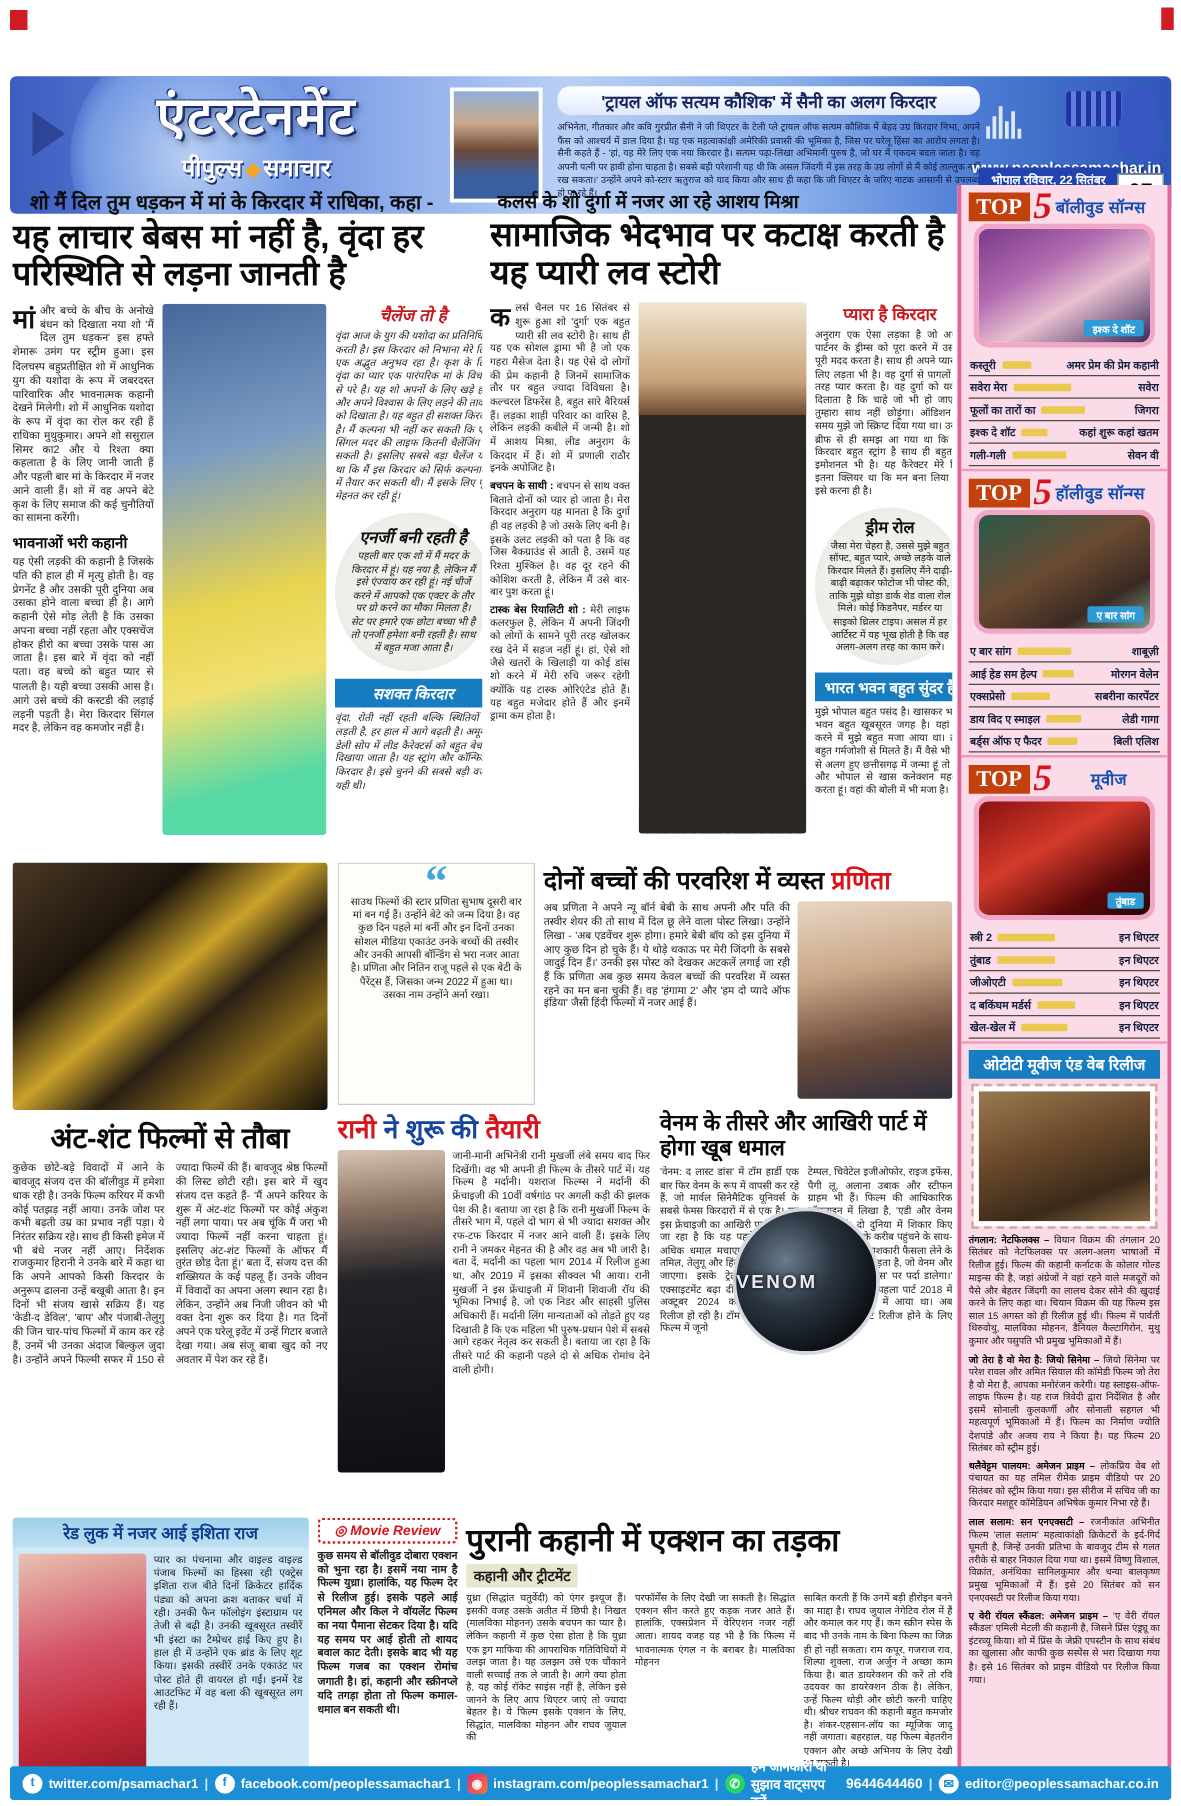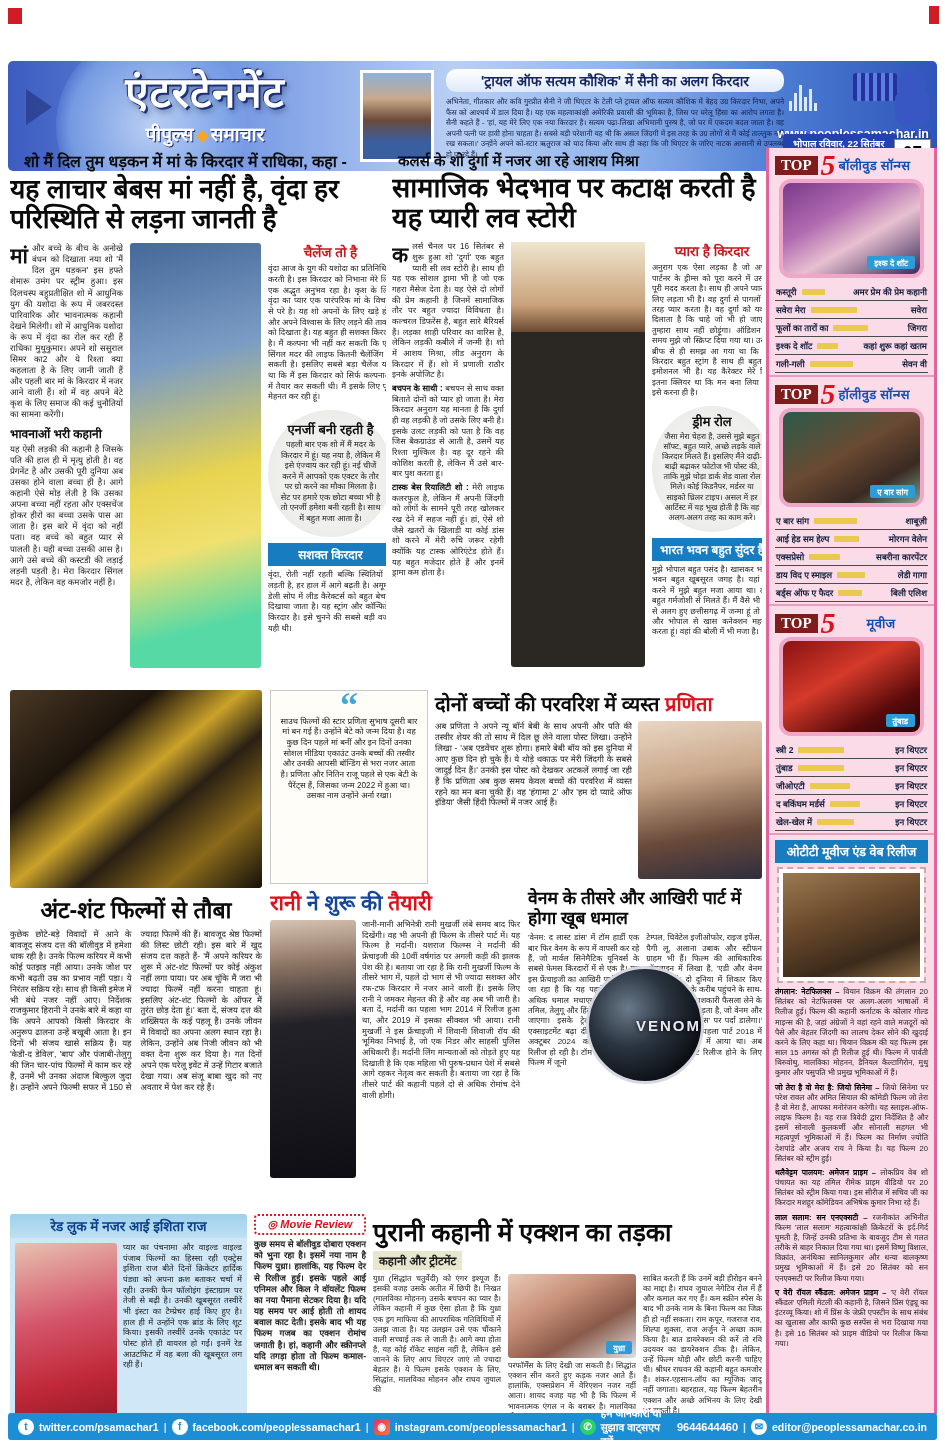--- a/index.html
+++ b/index.html
@@ -68,21 +68,21 @@
     background:linear-gradient(180deg,#e9dfc4 0%,#cdb696 18%,#2b2824 19%),
     repeating-linear-gradient(93deg,#17150f 0 5px,#d8cfb4 5px 7px); background-blend-mode:normal; }
   .ashay-ph::before { content:""; position:absolute; left:0; top:0; right:0; height:21%;
     background:linear-gradient(180deg,#efe6cf 0%,#c9a27a 70%,#6b4a32 100%); }
 
   
   .sidebar { position:absolute; top:148px; left:766px; width:171px; height:1266px;
     background:#fadbe7; border-left:3px solid #e2649c; border-right:3px solid #e2649c; overflow:hidden;}
   .top5 { padding:5px 6px 2px; border-bottom:2px solid #ec9cbe; }
   .top5-head { display:flex; align-items:center; gap:3px; margin-bottom:2px; }
-  .topword { background:#7f1d1d; color:#fff; font-family:"Liberation Serif",serif; font-weight:bold; font-size:15px; padding:1px 6px; }
+  .topword { background:#c2410c; color:#fff; font-family:"Liberation Serif",serif; font-weight:bold; font-size:18px; padding:1px 6px; }
   .fivenum { color:#d9121c; font-size:30px; font-weight:bold; font-style:italic; line-height:.8; font-family:"Liberation Serif",serif; }
   .top5-title { color:#1450b4; font-size:13px; font-weight:bold; letter-spacing:.3px; }
   .top5-photo { position:relative; height:99px; margin:2px 4px 5px; border:4px solid #f0a6c6; border-radius:12px; }
   .cap-chip { position:absolute; right:5px; bottom:5px; background:#2e9bd6; color:#fff; font-size:8px; font-weight:bold; padding:1px 7px; border-radius:2px; }
   .t5row { display:flex; align-items:center; border-bottom:1px solid #4a4a4a; padding:2.5px 1px; }
   .t5row b { font-size:8.6px; color:#15203e; white-space:nowrap; }
   .ybar { flex:1; height:6px; background:#e9c94e; margin:0 5px; border-radius:1px; max-width:46px; }
   .t5sp { flex:1; }
   .bolly-ph { background:linear-gradient(150deg,#7a3a8a 0%,#b06ab0 35%,#e8c0d0 60%,#3a2a5a 100%); }
   .holly-ph { background:linear-gradient(150deg,#2a5a4a 0%,#6a4a32 45%,#3a2a22 75%,#7a9a8a 100%); }
@@ -117,21 +117,21 @@
   .rani-head { font-size:21px; font-weight:bold; margin-bottom:4px; }
   .rani-head .r { color:#d9121c; } .rani-head .b { color:#15459c; }
   .rani-flex { display:flex; gap:6px; }
   .rani-ph { width:86px; height:258px; flex:none; border-radius:3px;
     background:linear-gradient(175deg,#d8c4b4 0%,#8a7262 18%,#222228 40%,#0e0e14 100%); }
   .venom { flex:1; position:relative; }
   .venom-head { font-size:17.5px; font-weight:bold; line-height:1.15; margin-bottom:5px; color:#0a0a0a;}
   .venom-cols { display:flex; gap:7px; }
   .venom-circle { position:absolute; left:58px; top:78px; width:118px; height:118px; border-radius:50%;
     background:radial-gradient(circle at 35% 35%,#6a7a8a 0%,#2a3440 38%,#0c1014 75%), radial-gradient(circle,#1a232c,#05080c);
-    border:3px solid #d8d8e2; display:flex; align-items:center; justify-content:flex-end; }
+    border:3px solid #d8d8e2; display:flex; align-items:center; justify-content:flex-start; }
   .venom-label { color:#e8e8f0; font-weight:bold; font-size:15px; letter-spacing:2px; text-shadow:0 0 4px #000; }
 
   
   .band3 { position:absolute; top:1190px; left:10px; width:752px; height:224px; display:flex; gap:7px; overflow:hidden;margin-top:24px;}
   .ishita { width:237px; flex:none; background:#cfe7f6; border-radius:3px; padding:0 0 4px;}
   .ishita-head { background:linear-gradient(180deg,#9fd0ec,#bfe0f2); color:#0c3f90; font-weight:bold; font-size:13.5px;
     text-align:center; padding:3px; border-radius:3px 3px 0 0; }
   .ishita-flex { display:flex; gap:6px; padding:5px; }
   .ishita-ph { width:102px; height:192px; flex:none; border-radius:3px;
     background:linear-gradient(165deg,#e8c2b0 0%,#d4556a 40%,#c02838 70%,#8a1624 100%); }
@@ -197,21 +197,21 @@
   <div class="art-left">
     <div class="kicker">शो मैं दिल तुम धड़कन में मां के किरदार में राधिका, कहा -</div>
     <div class="bighead">यह लाचार बेबस मां नहीं है, वृंदा हर परिस्थिति से लड़ना जानती है</div>
     <div class="cols3">
       <div style="width:113px;flex:none;">
         <div class="btxt"><span class="dcap">मां</span><span>और बच्चे के बीच के अनोखे बंधन को दिखाता नया शो 'मैं दिल तुम धड़कन' इस हफ्ते शेमारू उमंग पर स्ट्रीम हुआ। इस दिलचस्प बहुप्रतीक्षित शो में आधुनिक युग की यशोदा के रूप में जबरदस्त पारिवारिक और भावनात्मक कहानी देखने मिलेगी। शो में आधुनिक यशोदा के रूप में वृंदा का रोल कर रही हैं राधिका मुथुकुमार। अपने शो ससुराल सिमर का2 और ये रिश्ता क्या कहलाता है के लिए जानी जाती हैं और पहली बार मां के किरदार में नजर आने वाली हैं। शो में वह अपने बेटे कृश के लिए समाज की कई चुनौतियों का सामना करेंगी।</span></div>
         <div class="inline-head" style="font-size:12px;margin:5px 0 2px;">भावनाओं भरी कहानी</div>
         <div class="btxt">यह ऐसी लड़की की कहानी है जिसके पति की हाल ही में मृत्यु होती है। वह प्रेगनेंट है और उसकी पूरी दुनिया अब उसका होने वाला बच्चा ही है। आगे कहानी ऐसे मोड़ लेती है कि उसका अपना बच्चा नहीं रहता और एक्सचेंज होकर हीरो का बच्चा उसके पास आ जाता है। इस बारे में वृंदा को नहीं पता। वह बच्चे को बहुत प्यार से पालती है। यही बच्चा उसकी आस है। आगे उसे बच्चे की कस्टडी की लड़ाई लड़नी पड़ती है। मेरा किरदार सिंगल मदर है, लेकिन वह कमजोर नहीं है।</div>
       </div>
       <div class="photo-tall radhika-ph"></div>
-      <div style="width:125px;flex:none;">
+      <div style="width:125px;flex:none;font-style:italic;">
         <div class="red-sub">चैलेंज तो है</div>
         <div class="btxt" style="font-size:8.2px;">वृंदा आज के युग की यशोदा का प्रतिनिधित्व करती है। इस किरदार को निभाना मेरे लिए एक अद्भुत अनुभव रहा है। कृश के लिए वृंदा का प्यार एक पारंपरिक मां के विचारों से परे है। यह शो अपनों के लिए खड़े होने और अपने विश्वास के लिए लड़ने की ताकत को दिखाता है। यह बहुत ही सशक्त किरदार है। मैं कल्पना भी नहीं कर सकती कि एक सिंगल मदर की लाइफ कितनी चैलेंजिंग हो सकती है। इसलिए सबसे बड़ा चैलेंज यही था कि मैं इस किरदार को सिर्फ कल्पनाओं में तैयार कर सकती थी। मैं इसके लिए पूरी मेहनत कर रही हूं।</div>
         <div class="oval">
           <div class="oval-head">एनर्जी बनी रहती है</div>
           <div class="oval-txt">पहली बार एक शो में मैं मदर के किरदार में हूं। यह नया है, लेकिन मैं इसे एंज्वाय कर रही हूं। नई चीजें करने में आपको एक एक्टर के तौर पर ग्रो करने का मौका मिलता है। सेट पर हमारे एक छोटा बच्चा भी है तो एनर्जी हमेशा बनी रहती है। साथ में बहुत मजा आता है।</div>
         </div>
         <div class="blue-band">सशक्त किरदार</div>
         <div class="btxt" style="font-size:8.2px;">वृंदा, रोती नहीं रहती बल्कि स्थितियों से लड़ती है, हर हाल में आगे बढ़ती है। अमूमन डेली सोप में लीड कैरेक्टर्स को बहुत बेचारी दिखाया जाता है। यह स्ट्रांग और कॉन्फिडेंट किरदार है। इसे चुनने की सबसे बड़ी वजह यही थी।</div>
       </div>
     </div>
@@ -442,23 +442,20 @@
       <div class="mr-logo"><span>◎ </span><span>Movie Review</span></div>
       <div class="btxt" style="font-size:8.6px;font-weight:bold;color:#222;">कुछ समय से बॉलीवुड दोबारा एक्शन को भुना रहा है। इसमें नया नाम है फिल्म युध्रा। हालांकि, यह फिल्म देर से रिलीज हुई। इसके पहले आई एनिमल और किल ने वॉयलेंट फिल्म का नया पैमाना सेटकर दिया है। यदि यह समय पर आई होती तो शायद बवाल काट देती। इसके बाद भी यह फिल्म गजब का एक्शन रोमांच जगाती है। हां, कहानी और स्क्रीनप्ले यदि तगड़ा होता तो फिल्म कमाल-धमाल बन सकती थी।</div>
     </div>
 
     <div class="yudhra">
       <div class="yudhra-head">पुरानी कहानी में एक्शन का तड़का</div>
       <div class="yud-sub">कहानी और ट्रीटमेंट</div>
       <div class="yud-cols">
         <div class="btxt" style="width:128px;flex:none;">युध्रा (सिद्धांत चतुर्वेदी) को एंगर इश्यूज हैं। इसकी वजह उसके अतीत में छिपी है। निखत (मालविका मोहनन) उसके बचपन का प्यार है। लेकिन कहानी में कुछ ऐसा होता है कि युध्रा एक ड्रग माफिया की आपराधिक गतिविधियों में उलझ जाता है। यह उलझन उसे एक चौंकाने वाली सच्चाई तक ले जाती है। आगे क्या होता है, यह कोई रॉकेट साइंस नहीं है, लेकिन इसे जानने के लिए आप थिएटर जाएं तो ज्यादा बेहतर है। ये फिल्म इसके एक्शन के लिए, सिद्धांत, मालविका मोहनन और राघव जुयाल की</div>
         <div class="yud-mid">
-          <div class="yudhra-ph">
-            <span class="cap-chip" style="right:4px;bottom:4px;">युध्रा</span>
-          </div>
           <div class="btxt">परफॉर्मेंस के लिए देखी जा सकती है। सिद्धांत एक्शन सीन करते हुए कड़क नजर आते हैं। हालांकि, एक्सप्रेशन में वेरिएशन नजर नहीं आता। शायद वजह यह भी है कि फिल्म में भावनात्मक एंगल न के बराबर है। मालविका मोहनन</div>
         </div>
         <div class="btxt" style="flex:1;">साबित करती हैं कि उनमें बड़ी हीरोइन बनने का माद्दा है। राघव जुयाल नेगेटिव रोल में हैं और कमाल कर गए हैं। कम स्क्रीन स्पेस के बाद भी उनके नाम के बिना फिल्म का जिक्र ही हो नहीं सकता। राम कपूर, गजराज राव, शिल्पा शुक्ला, राज अर्जुन ने अच्छा काम किया है। बात डायरेक्शन की करें तो रवि उदयवर का डायरेक्शन ठीक है। लेकिन, उन्हें फिल्म थोड़ी और छोटी करनी चाहिए थी। श्रीधर राघवन की कहानी बहुत कमजोर है। शंकर-एहसान-लॉय का म्यूजिक जादू नहीं जगाता। बहरहाल, यह फिल्म बेहतरीन एक्शन और अच्छे अभिनय के लिए देखी जा सकती है।</div>
       </div>
     </div>
   </div>
 
   <div class="footer">
     <span class="fico">t</span>
     <span>twitter.com/psamachar1</span>

